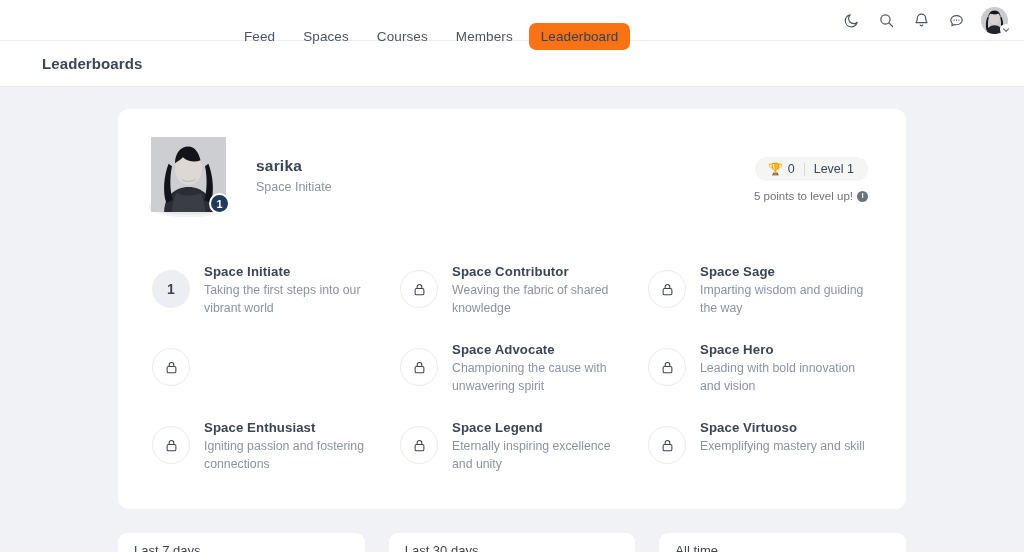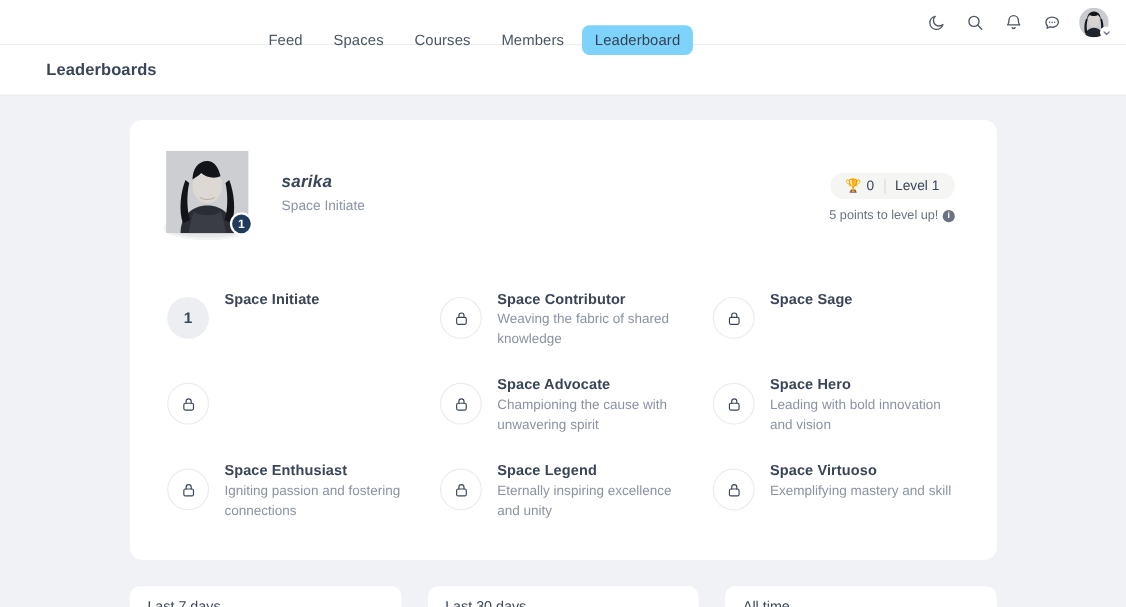--- a/index.html
+++ b/index.html
@@ -40,21 +40,21 @@
   .nav-item {
     font-size: 13.5px;
     color: #4b5563;
     padding: 6px 12px;
     border-radius: 7px;
     letter-spacing: 0.1px;
     white-space: nowrap;
     cursor: pointer;
   }
   .nav-item.active {
-    background: #7dd3fc;
+    background: #f97316;
     color: #374151;
   }
 
   .nav-right {
     position: absolute;
     right: 16px;
     top: 0;
     height: 41px;
     display: flex;
     align-items: center;
@@ -171,21 +171,20 @@
 
   .profile-meta {
     margin-left: 28px;
     padding-top: 22px;
   }
   .profile-name {
     font-size: 15.5px;
     font-weight: bold;
     color: #3a4658;
     letter-spacing: 0.2px;
-    font-style: italic;
   }
   .profile-rank {
     font-size: 12.5px;
     color: #8b93a3;
     margin-top: 5px;
   }
 
   .profile-right {
     position: absolute;
     right: 14px;
@@ -419,20 +418,21 @@
         </div>
       </div>
     </div>
 
     <div class="levels-grid">
 
       <div class="level-cell">
         <div class="level-icon unlocked">1</div>
         <div class="level-body">
           <div class="level-name">Space Initiate</div>
+          <div class="level-desc">Taking the first steps into our vibrant world</div>
         </div>
       </div>
 
       <div class="level-cell">
         <div class="level-icon locked">
           <svg width="15" height="15" viewBox="0 0 24 24" fill="none" stroke="currentColor" stroke-width="1.7" stroke-linecap="round" stroke-linejoin="round">
             <rect x="5" y="10.5" width="14" height="10" rx="2.2"></rect>
             <path d="M8.3 10.5V7.8a3.7 3.7 0 0 1 7.4 0v2.7"></path>
           </svg>
         </div>
@@ -444,20 +444,21 @@
 
       <div class="level-cell">
         <div class="level-icon locked">
           <svg width="15" height="15" viewBox="0 0 24 24" fill="none" stroke="currentColor" stroke-width="1.7" stroke-linecap="round" stroke-linejoin="round">
             <rect x="5" y="10.5" width="14" height="10" rx="2.2"></rect>
             <path d="M8.3 10.5V7.8a3.7 3.7 0 0 1 7.4 0v2.7"></path>
           </svg>
         </div>
         <div class="level-body">
           <div class="level-name">Space Sage</div>
+          <div class="level-desc">Imparting wisdom and guiding the way</div>
         </div>
       </div>
 
       <div class="level-cell">
         <div class="level-icon locked">
           <svg width="15" height="15" viewBox="0 0 24 24" fill="none" stroke="currentColor" stroke-width="1.7" stroke-linecap="round" stroke-linejoin="round">
             <rect x="5" y="10.5" width="14" height="10" rx="2.2"></rect>
             <path d="M8.3 10.5V7.8a3.7 3.7 0 0 1 7.4 0v2.7"></path>
           </svg>
         </div>

